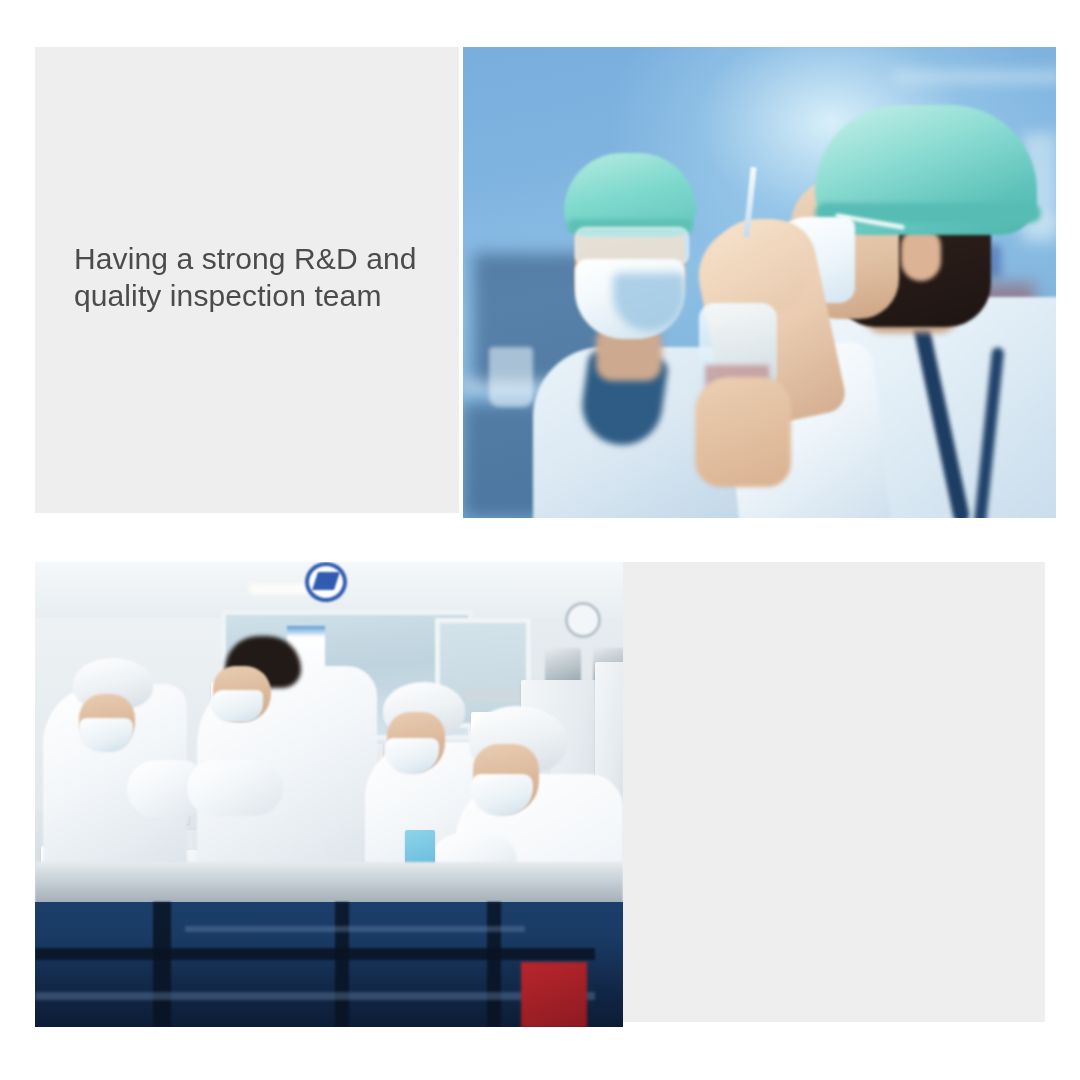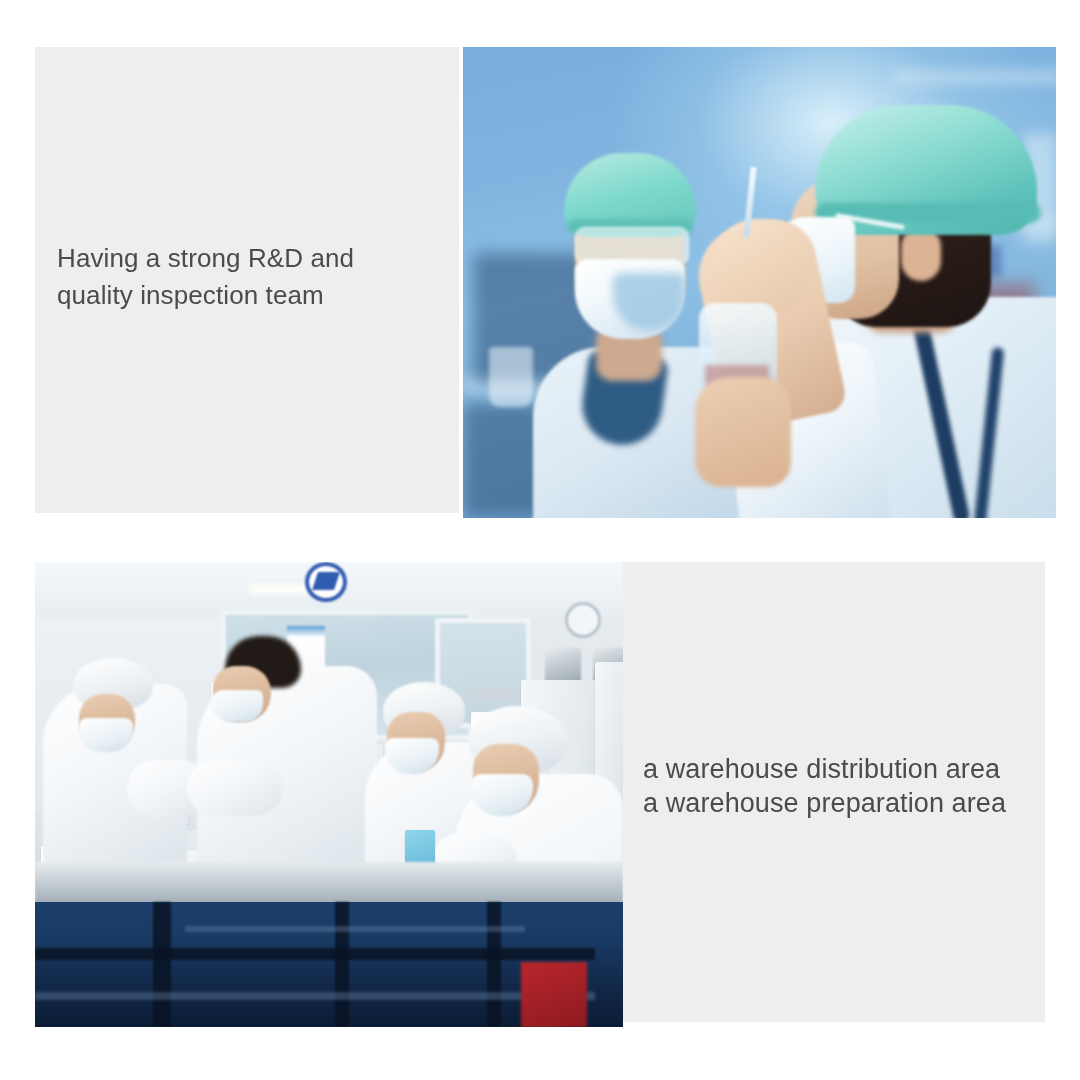--- a/index.html
+++ b/index.html
@@ -36,22 +36,22 @@
     position: absolute;
     color: #4b4b4b;
     font-weight: 300;
     letter-spacing: 0.1px;
     white-space: pre;
   }
 
   
   #row1-text-panel { left: 35px; top: 47px; width: 424px; height: 466px; }
   #row1-caption {
-    left: 57px; top: 240px;
-    font-size: 26px; line-height: 37px;
+    left: 74px; top: 240px;
+    font-size: 30px; line-height: 37px;
   }
   #row1-photo { left: 463px; top: 47px; width: 593px; height: 471px; }
 
   
   .lab-bg {
     position: absolute; inset: 0;
     background:
       radial-gradient(ellipse 50% 45% at 62% 16%, rgba(223,244,252,0.92) 0%, rgba(170,214,240,0.35) 45%, rgba(120,175,220,0) 75%),
       linear-gradient(168deg, #79aedd 0%, #7fb3df 22%, #8ec0e6 45%, #7fb2da 68%, #6d9fce 100%);
   }
@@ -507,16 +507,14 @@
     <div class="tbar" style="left:300px; top:340px; width:14px; height:125px;"></div>
     <div class="tbar" style="left:452px; top:340px; width:14px; height:125px;"></div>
     <div class="tbar" style="left:0px; top:386px; width:560px; height:12px;"></div>
     <div class="tbar-light" style="left:0px; top:430px; width:560px; height:8px;"></div>
     <div class="tbar-light" style="left:150px; top:364px; width:340px; height:6px;"></div>
     <div id="wh-red"></div>
   </div>
 
   <div class="panel" id="row2-text-panel"></div>
 
-  <div class="caption" id="row2-caption">a warehouse distribution area
-a warehouse preparation area</div>
 
 </div>
 
 </body></html>

